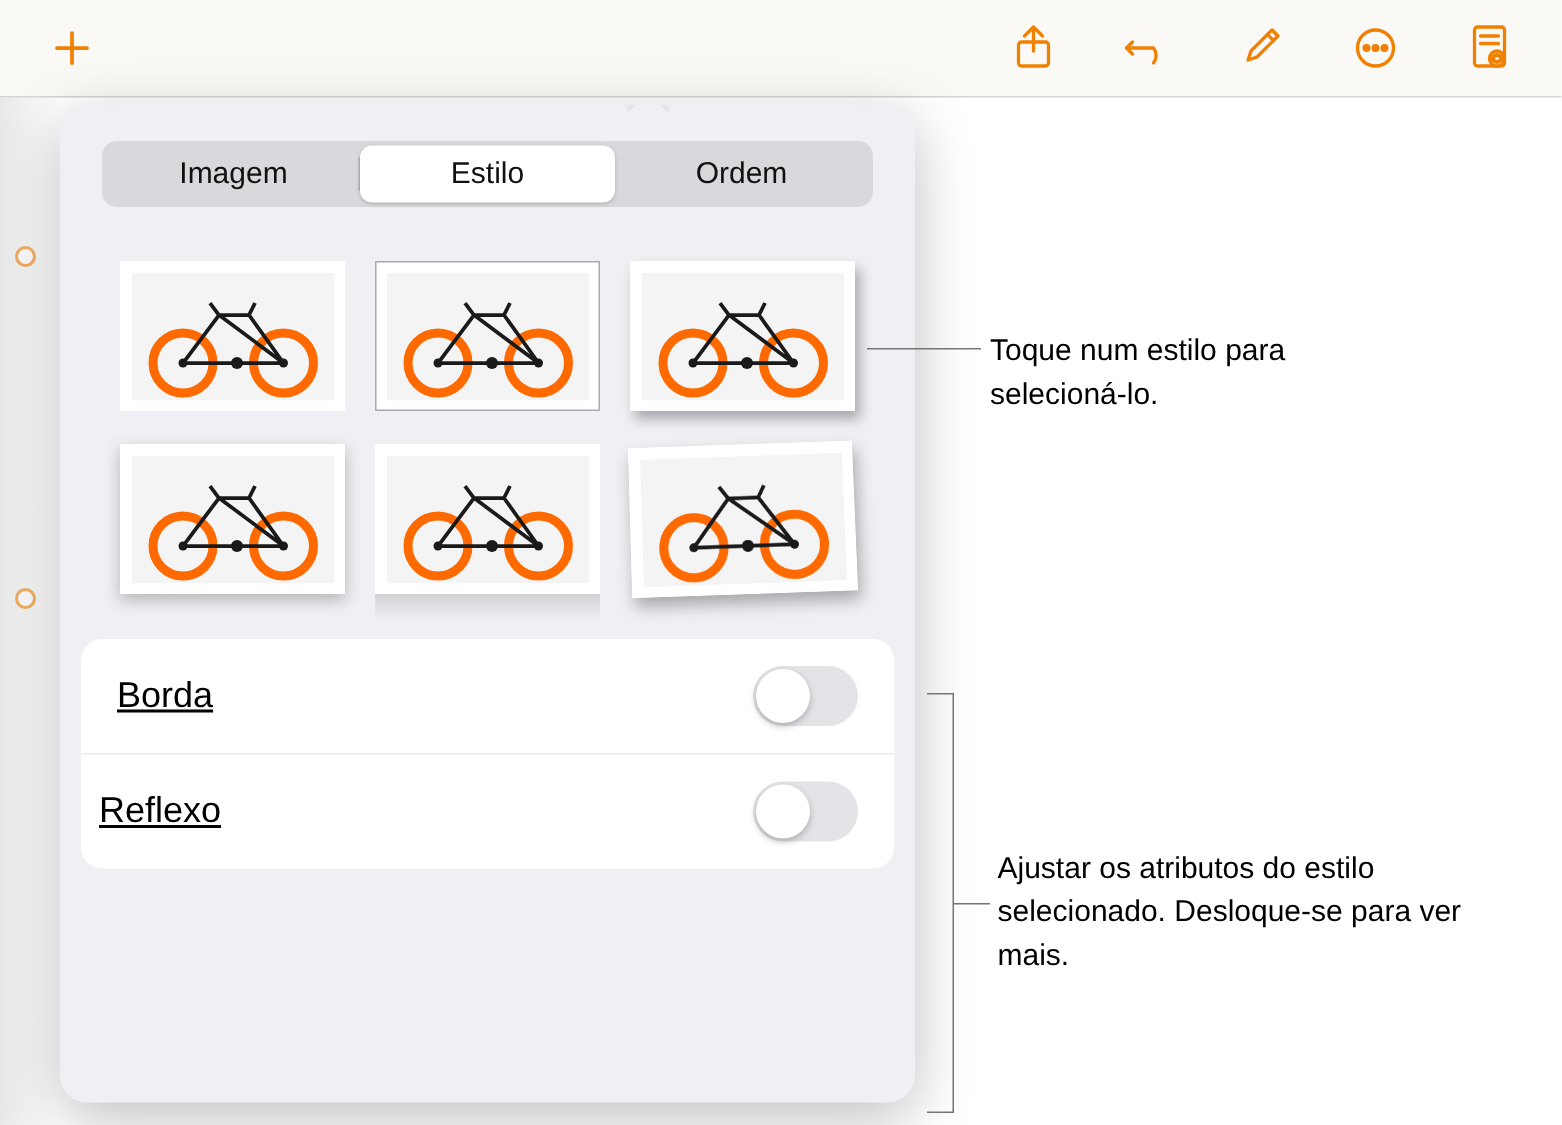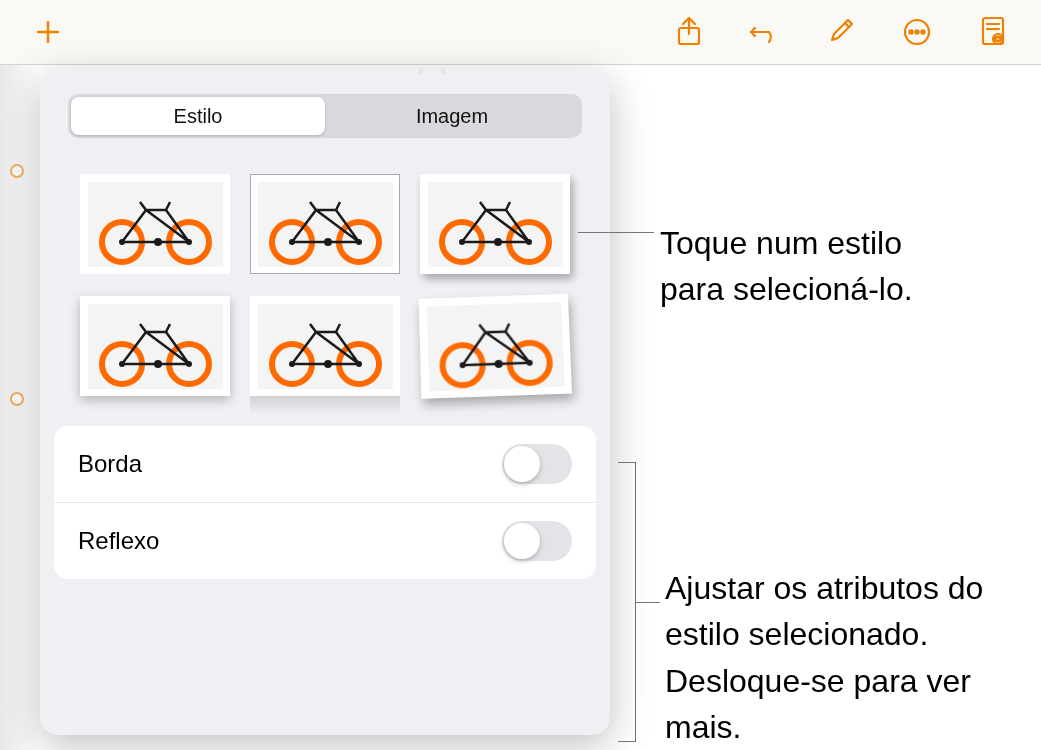--- a/index.html
+++ b/index.html
@@ -156,24 +156,26 @@
     }
     .control-row {
       display: flex;
       align-items: center;
       justify-content: space-between;
       padding: 18px 24px;
       border-bottom: 1px solid #eaeaee;
     }
     .control-row:last-child {
       border-bottom: none;
+      padding-left: 12px;
     }
     .control-label {
       font-size: 24px;
       color: #000;
+      text-decoration: underline;
     }
     .switch {
       width: 70px;
       height: 40px;
       background: #e4e4e8;
       border-radius: 20px;
       position: relative;
       cursor: pointer;
     }
     .switch-knob {
@@ -181,21 +183,21 @@
       height: 36px;
       background: #ffffff;
       border-radius: 50%;
       position: absolute;
       top: 2px;
       left: 2px;
       box-shadow: 0 2px 5px rgba(0,0,0,0.25);
     }
     .callout {
       position: absolute;
-      font-size: 32px;
+      font-size: 20px;
       color: #000;
       line-height: 1.45;
     }
     .callout-1 {
       top: 220px;
       left: 660px;
     }
     .callout-2 {
       top: 565px;
       left: 665px;
@@ -306,22 +308,23 @@
           <path d="M14 23 Q19 19 24 23 Q19 27 14 23"></path>
       </svg>
     </div>
   </div>
 </div>
 
 <div class="popover-container">
   <div class="popover-arrow"></div>
 
   <div class="segmented">
+    <div class="segment">Imagem</div>
     <div class="segment active">Estilo</div>
-    <div class="segment">Imagem</div>
+    <div class="segment">Ordem</div>
   </div>
 
   <div class="styles-grid">
     <div class="style-thumb">
       <svg class="bike" viewBox="0 0 135 85">
         <rect x="0" y="0" width="135" height="85" fill="#f4f4f4"></rect>
         <circle cx="34" cy="60" r="20" fill="none" stroke="#ff6a00" stroke-width="6"></circle>
         <circle cx="101" cy="60" r="20" fill="none" stroke="#ff6a00" stroke-width="6"></circle>
         <path d="M34 60 L58 28 L101 60 L70 60 Z M58 28 L78 28 L101 60 M58 28 L52 20 M78 28 L82 20" stroke="#1a1a1a" stroke-width="2.5" fill="none" stroke-linejoin="round"></path>
         <circle cx="34" cy="60" r="3" fill="#1a1a1a"></circle>

